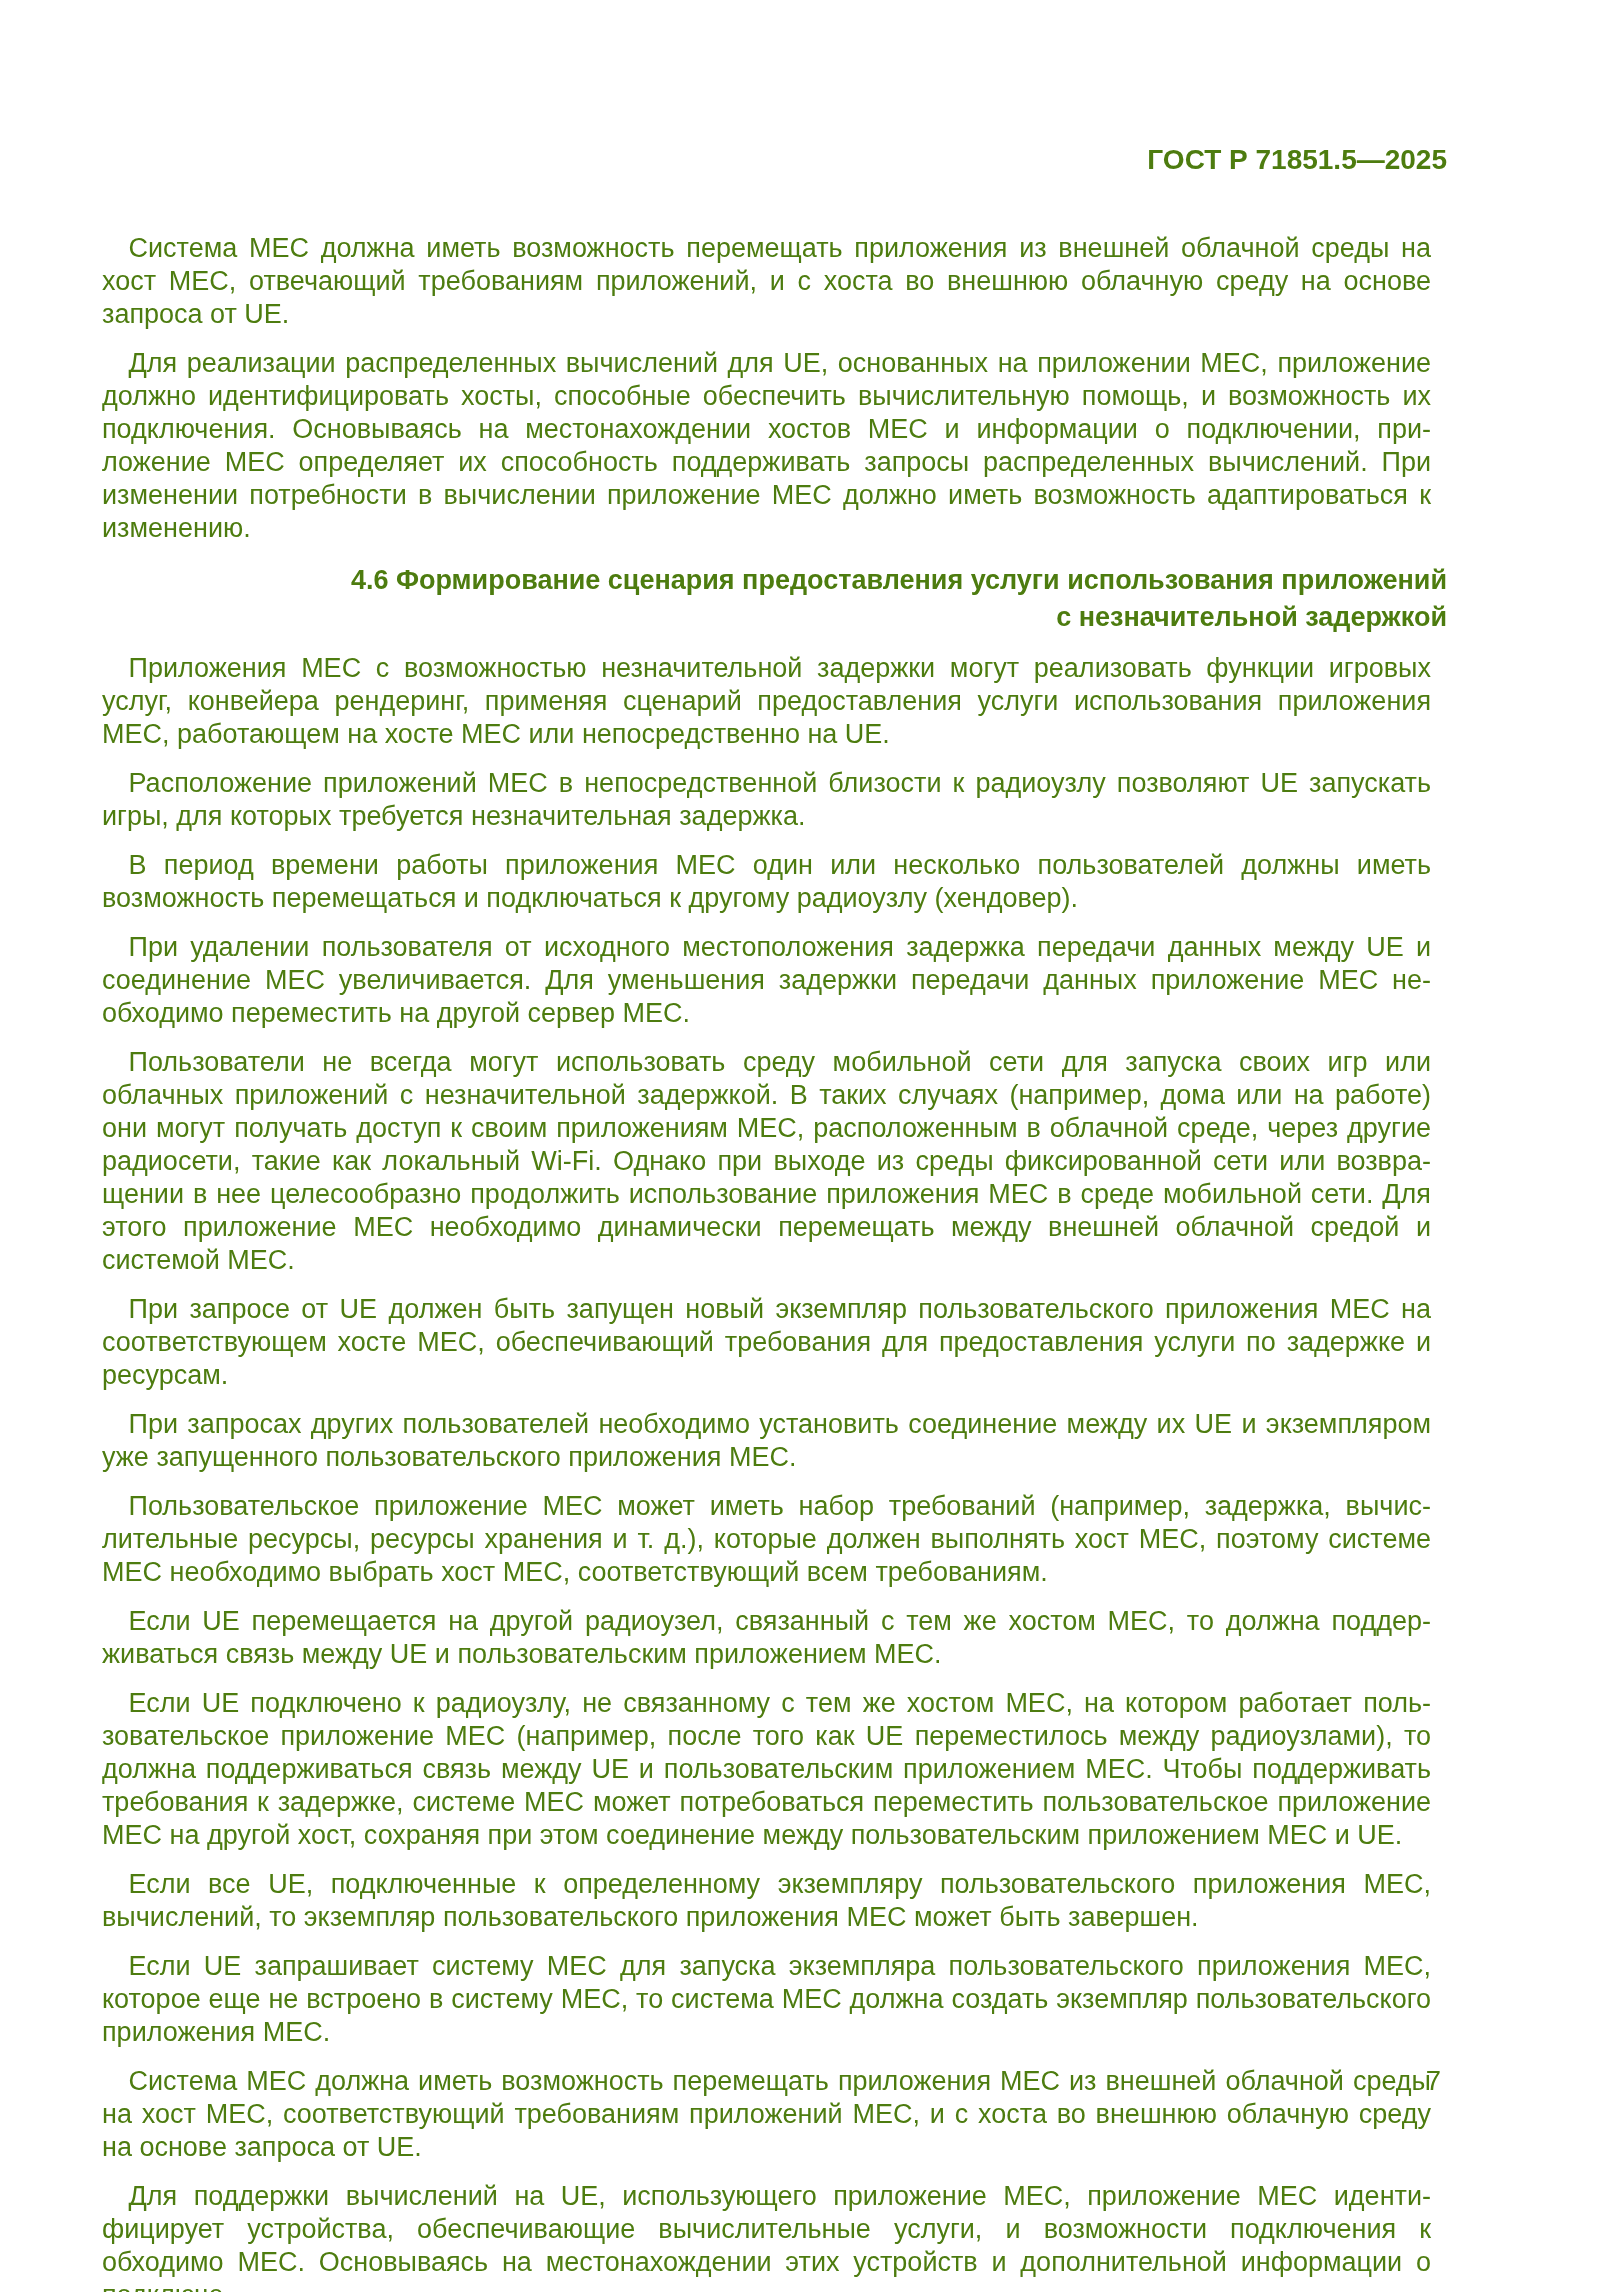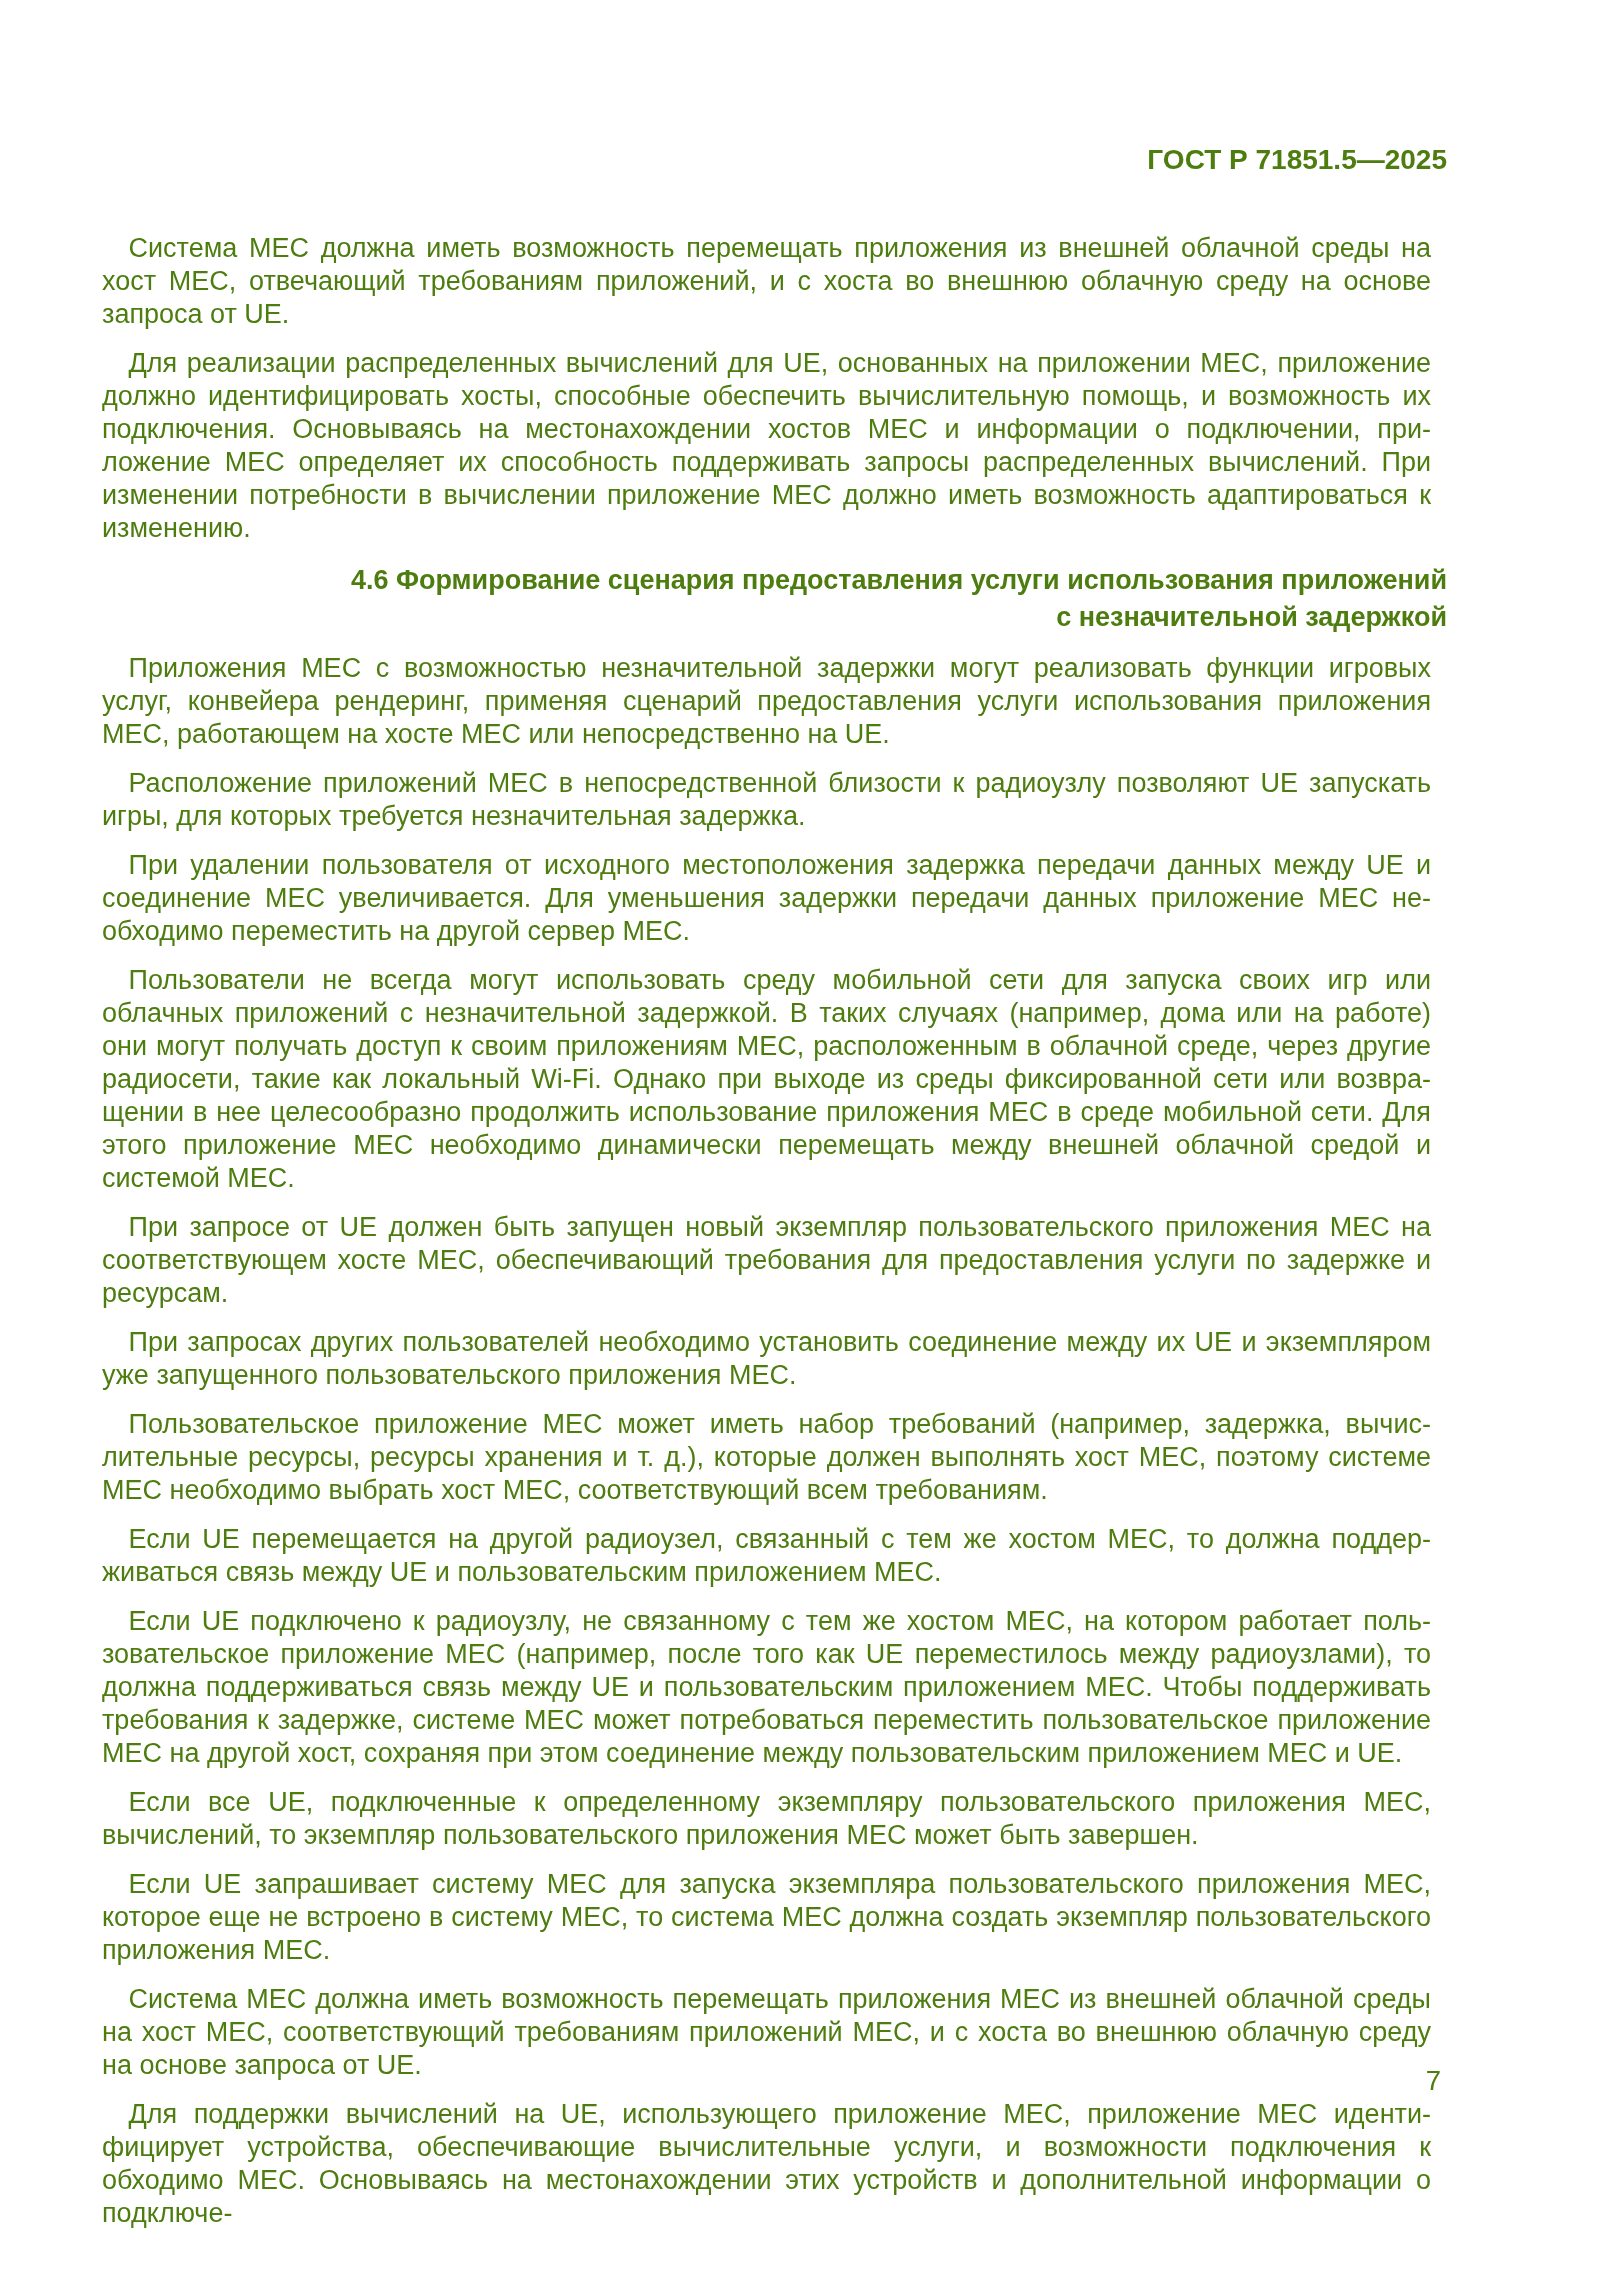--- a/index.html
+++ b/index.html
@@ -57,20 +57,21 @@
 
   <div class="body-text">
 
     <p class="para">Система МЕС должна иметь возможность перемещать приложения из внешней облачной среды на хост МЕС, отвечающий требованиям приложений, и с хоста во внешнюю облачную среду на основе запроса от UE.</p>
     <p class="para">Для реализации распределенных вычислений для UE, основанных на приложении МЕС, приложе­ние должно идентифицировать хосты, способные обеспечить вычислительную помощь, и возможность их подключения. Основываясь на местонахождении хостов МЕС и информации о подключении, при­ложение МЕС определяет их способность поддерживать запросы распределенных вычислений. При изменении потребности в вычислении приложение МЕС должно иметь возможность адаптироваться к изменению.</p>
 
     <h2 class="section-heading"><span>4.6 Формирование сценария предоставления услуги использования приложений</span><br><span>с незначительной задержкой</span></h2>
 
     <p class="para">Приложения МЕС с возможностью незначительной задержки могут реализовать функции игровых услуг, конвейера рендеринг, применяя сценарий предоставления услуги использования приложения МЕС, работающем на хосте МЕС или непосредственно на UE.</p>
     <p class="para">Расположение приложений МЕС в непосредственной близости к радиоузлу позволяют UE запу­скать игры, для которых требуется незначительная задержка.</p>
+    <p class="para">В период времени работы приложения МЕС один или несколько пользователей должны иметь возможность перемещаться и подключаться к другому радиоузлу (хендовер).</p>
     <p class="para">При удалении пользователя от исходного местоположения задержка передачи данных между UE и соединение МЕС увеличивается. Для уменьшения задержки передачи данных приложение МЕС не­обходимо переместить на другой сервер МЕС.</p>
     <p class="para">Пользователи не всегда могут использовать среду мобильной сети для запуска своих игр или облачных приложений с незначительной задержкой. В таких случаях (например, дома или на работе) они могут получать доступ к своим приложениям МЕС, расположенным в облачной среде, через другие радиосети, такие как локальный Wi-Fi. Однако при выходе из среды фиксированной сети или возвра­щении в нее целесообразно продолжить использование приложения МЕС в среде мобильной сети. Для этого приложение МЕС необходимо динамически перемещать между внешней облачной средой и системой МЕС.</p>
     <p class="para">При запросе от UE должен быть запущен новый экземпляр пользовательского приложения МЕС на соответствующем хосте МЕС, обеспечивающий требования для предоставления услуги по задержке и ресурсам.</p>
     <p class="para">При запросах других пользователей необходимо установить соединение между их UE и экземпля­ром уже запущенного пользовательского приложения МЕС.</p>
     <p class="para">Пользовательское приложение МЕС может иметь набор требований (например, задержка, вычис­лительные ресурсы, ресурсы хранения и т. д.), которые должен выполнять хост МЕС, поэтому системе МЕС необходимо выбрать хост МЕС, соответствующий всем требованиям.</p>
     <p class="para">Если UE перемещается на другой радиоузел, связанный с тем же хостом МЕС, то должна поддер­живаться связь между UE и пользовательским приложением МЕС.</p>
     <p class="para">Если UE подключено к радиоузлу, не связанному с тем же хостом МЕС, на котором работает поль­зовательское приложение МЕС (например, после того как UE переместилось между радиоузлами), то должна поддерживаться связь между UE и пользовательским приложением МЕС. Чтобы поддерживать требования к задержке, системе МЕС может потребоваться переместить пользовательское приложение МЕС на другой хост, сохраняя при этом соединение между пользовательским приложением МЕС и UE.</p>
     <p class="para">Если все UE, подключенные к определенному экземпляру пользовательского приложения МЕС, вычислений, то экземпляр пользовательского приложения МЕС может быть завершен.</p>
     <p class="para">Если UE запрашивает систему МЕС для запуска экземпляра пользовательского приложения МЕС, которое еще не встроено в систему МЕС, то система МЕС должна создать экземпляр пользовательско­го приложения МЕС.</p>
     <p class="para">Система МЕС должна иметь возможность перемещать приложения МЕС из внешней облачной среды на хост МЕС, соответствующий требованиям приложений МЕС, и с хоста во внешнюю облачную среду на основе запроса от UE.</p>

